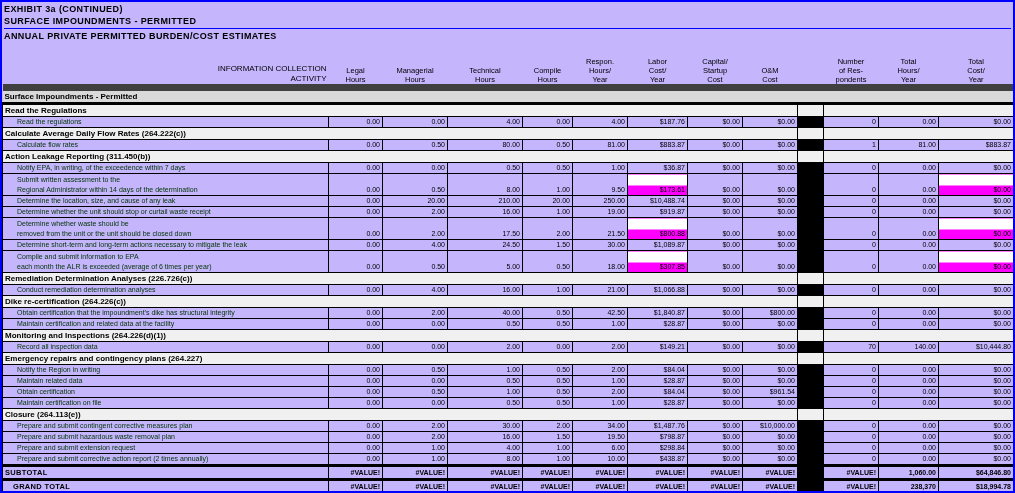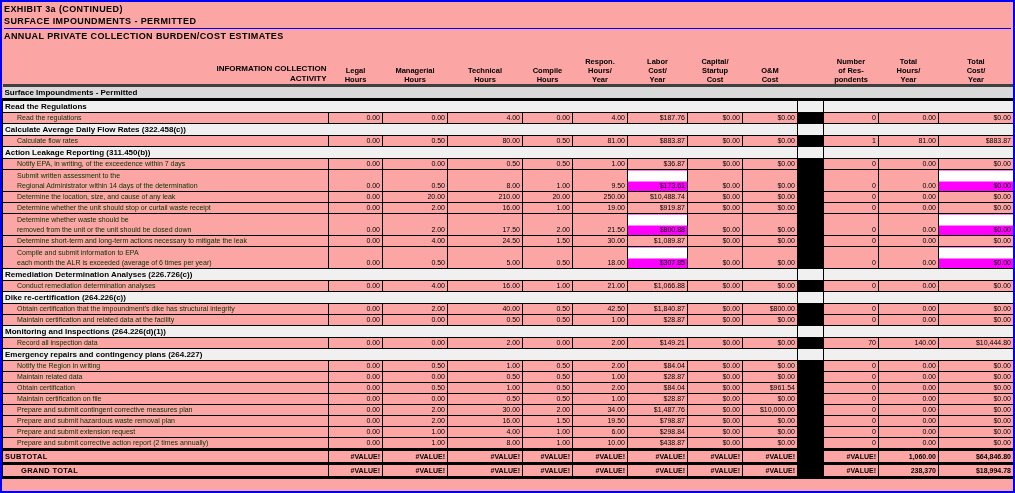--- a/index.html
+++ b/index.html
@@ -1,41 +1,41 @@
 <!DOCTYPE html>
 <html><head>
 <meta charset="utf-8">
 <style>
   html,body{margin:0;padding:0;background:#000;}
   .page{
     position:relative;
     width:1011px;height:489px;
-    background:#fca5a5;
+    background:#c4b5fd;
     border:2px solid #0000ff;
     font-family:"Liberation Sans", sans-serif;
     overflow:hidden;
   }
   .title-block{padding:1px 2px 0 2px;}
   .title-line{
     font-size:9px;font-weight:bold;color:#000;
     letter-spacing:.4px;line-height:12px;white-space:nowrap;
   }
   .title-line.l2{border-bottom:1px solid #0000ff;padding-bottom:1px;}
   .title-line.l3{padding-top:1px;}
 
   table{border-collapse:collapse;table-layout:fixed;width:1011px;}
   td{
     padding:0 2px;overflow:hidden;white-space:nowrap;
     font-size:7px;line-height:10px;color:#000;
   }
   
   tr.head td{
     vertical-align:bottom;text-align:center;
-    font-weight:bold;font-size:7.5px;line-height:9px;
-    border-bottom:3px solid #404040;height:42px;
+    font-weight:normal;font-size:7.5px;line-height:9px;
+    border-bottom:7px solid #404040;height:42px;
   }
   tr.head td.lblhead{text-align:right;vertical-align:bottom;font-size:8px;}
   
   td.bar{background:#000;padding:0;}
   
   tr.band td{
     background:#d9d9d9;font-weight:bold;font-size:8px;
     border-top:1px solid #000;border-bottom:3px solid #000;height:11px;
   }
   
@@ -60,21 +60,21 @@
   tr.footer td{border-top:3px solid #000;height:7px;}
   .twoline{line-height:10px;}
 </style>
 </head>
 <body>
 
 <div class="page">
   <div class="title-block">
     <div class="title-line l1">EXHIBIT 3a (CONTINUED)</div>
     <div class="title-line l2">SURFACE IMPOUNDMENTS - PERMITTED</div>
-    <div class="title-line l3">ANNUAL PRIVATE COLLECTION BURDEN/COST ESTIMATES</div>
+    <div class="title-line l3">ANNUAL PRIVATE PERMITTED BURDEN/COST ESTIMATES</div>
   </div>
 
   <table>
     <colgroup>
       <col style="width:326px">
       <col style="width:54px">
         <col style="width:65px">
         <col style="width:75px">
       <col style="width:50px">
         <col style="width:55px">
@@ -163,21 +163,21 @@
           <td class="num" colspan="1">4.00</td>
           <td class="num" colspan="1">$187.76</td>
           <td class="num" colspan="1">$0.00</td>
           <td class="num" colspan="1">$0.00</td>
           <td class="bar" colspan="1"></td>
           <td class="num" colspan="1">0</td>
           <td class="num" colspan="1">0.00</td>
           <td class="num" colspan="1">$0.00</td>
         </tr>
         <tr class="section">
-          <td colspan="9">Calculate Average Daily Flow Rates (322.458(c))</td>
+          <td colspan="9">Calculate Average Daily Flow Rates (264.222(c))</td>
           <td class="bar" colspan="1"></td>
           <td colspan="3"></td>
         </tr>
         <tr class="act">
           <td class="lbl" colspan="1">Calculate flow rates</td>
           <td class="num" colspan="1">0.00</td>
           <td class="num" colspan="1">0.50</td>
           <td class="num" colspan="1">80.00</td>
           <td class="num" colspan="1">0.50</td>
           <td class="num" colspan="1">81.00</td>
@@ -441,20 +441,25 @@
           <td class="num" colspan="1">0.50</td>
           <td class="num" colspan="1">1.00</td>
           <td class="num" colspan="1">$28.87</td>
           <td class="num" colspan="1">$0.00</td>
           <td class="num" colspan="1">$0.00</td>
           <td class="bar" colspan="1"></td>
           <td class="num" colspan="1">0</td>
           <td class="num" colspan="1">0.00</td>
           <td class="num" colspan="1">$0.00</td>
         </tr>
+        <tr class="section">
+          <td colspan="9">Closure (264.113(e))</td>
+          <td class="bar" colspan="1"></td>
+          <td colspan="3"></td>
+        </tr>
         <tr class="act">
           <td class="lbl" colspan="1">Prepare and submit contingent corrective measures plan</td>
           <td class="num" colspan="1">0.00</td>
           <td class="num" colspan="1">2.00</td>
           <td class="num" colspan="1">30.00</td>
           <td class="num" colspan="1">2.00</td>
           <td class="num" colspan="1">34.00</td>
           <td class="num" colspan="1">$1,487.76</td>
           <td class="num" colspan="1">$0.00</td>
           <td class="num" colspan="1">$10,000.00</td>
@@ -517,21 +522,21 @@
           <td class="num" colspan="1">#VALUE!</td>
           <td class="num" colspan="1">#VALUE!</td>
           <td class="num" colspan="1">#VALUE!</td>
           <td class="num" colspan="1">#VALUE!</td>
           <td class="bar" colspan="1"></td>
           <td class="num" colspan="1">#VALUE!</td>
           <td class="num" colspan="1">1,060.00</td>
           <td class="num" colspan="1">$64,846.80</td>
         </tr>
         <tr class="total">
-          <td class="tlabel" colspan="1" style="padding-left: 18px;">GRAND TOTAL</td>
+          <td class="tlabel" colspan="1" style="padding-left: 10px;">GRAND TOTAL</td>
           <td class="num" colspan="1">#VALUE!</td>
           <td class="num" colspan="1">#VALUE!</td>
           <td class="num" colspan="1">#VALUE!</td>
           <td class="num" colspan="1">#VALUE!</td>
           <td class="num" colspan="1">#VALUE!</td>
           <td class="num" colspan="1">#VALUE!</td>
           <td class="num" colspan="1">#VALUE!</td>
           <td class="num" colspan="1">#VALUE!</td>
           <td class="bar" colspan="1"></td>
           <td class="num" colspan="1">#VALUE!</td>

